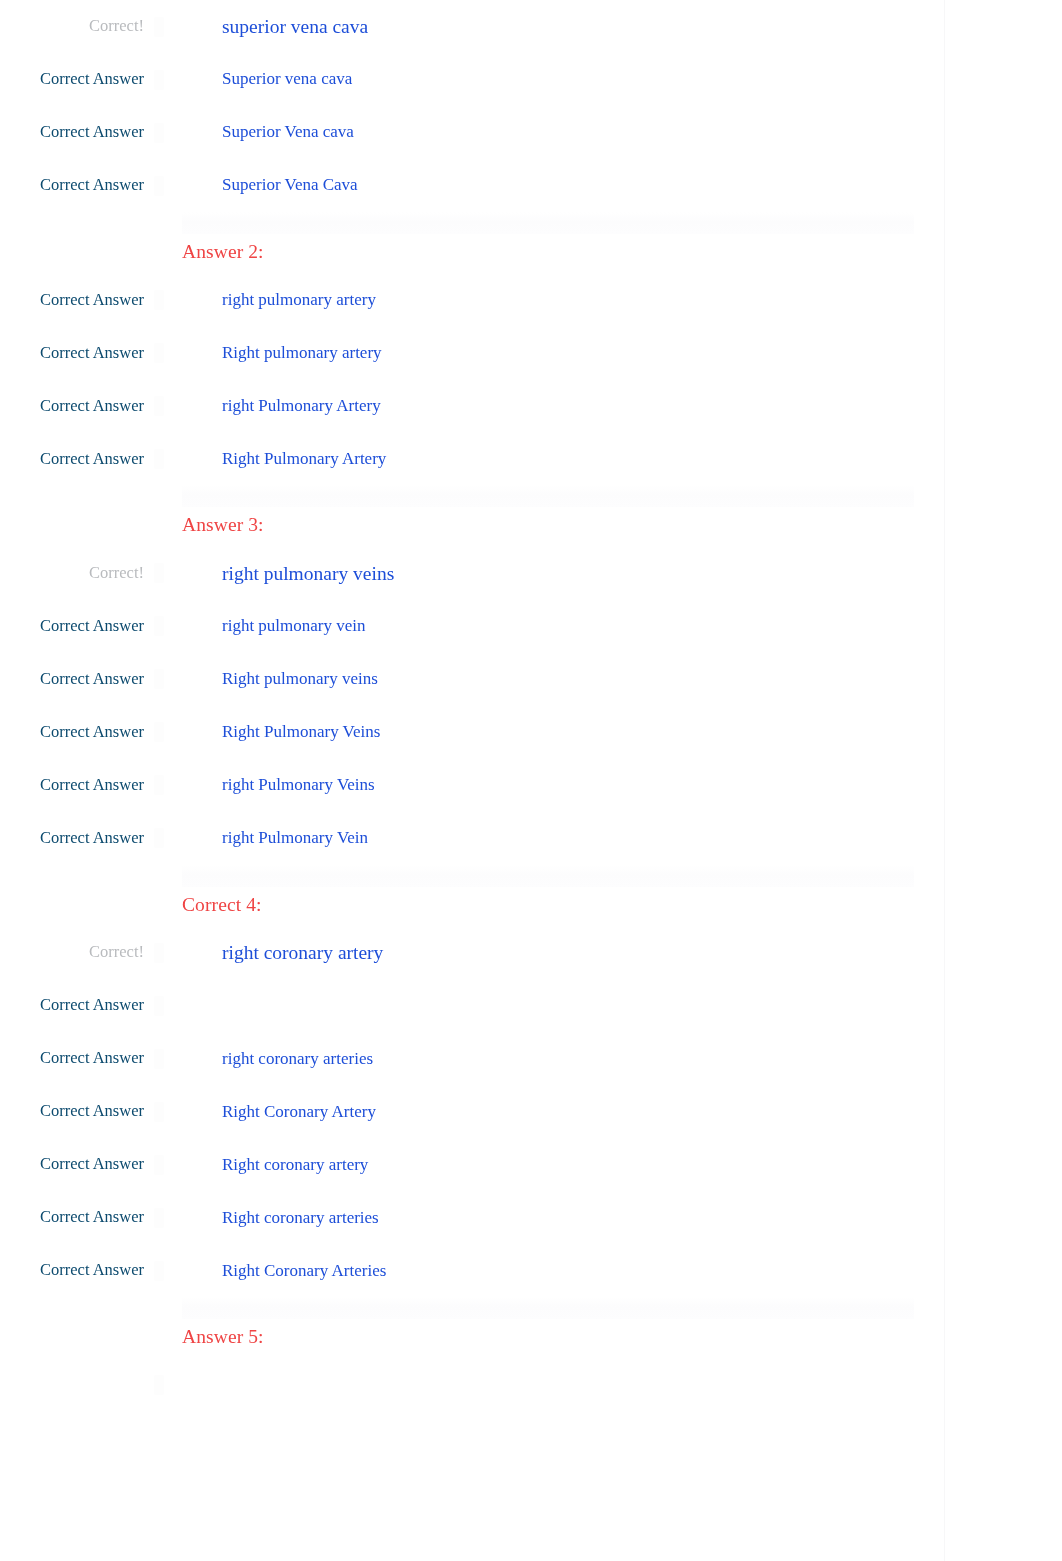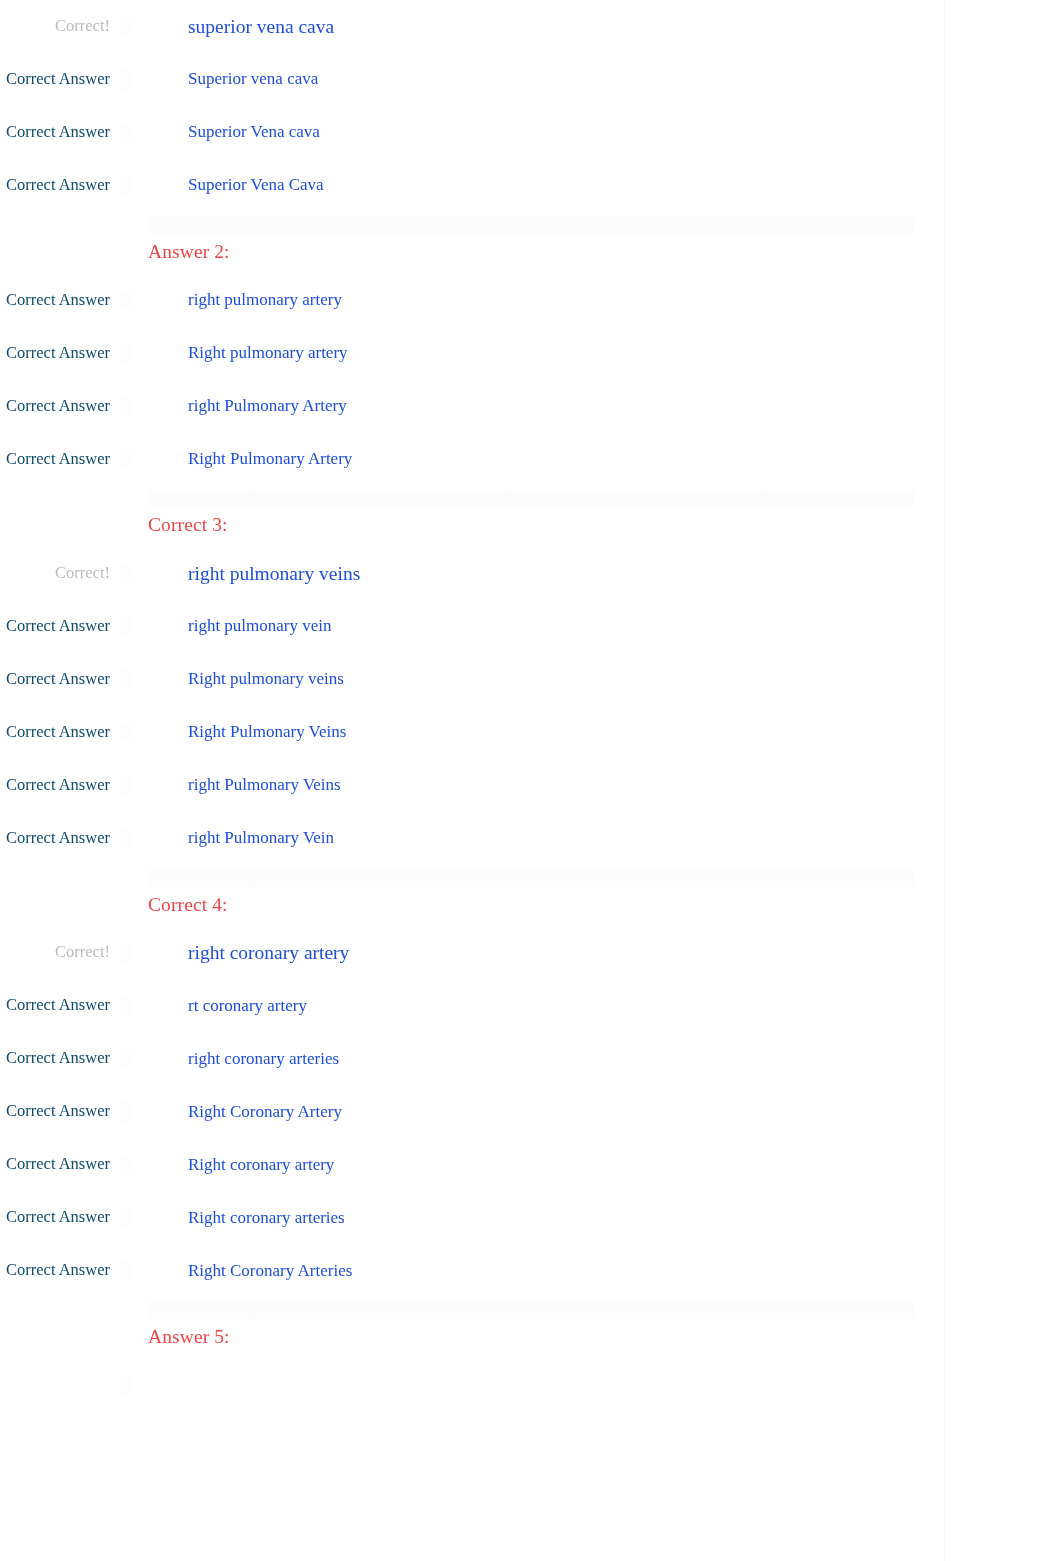--- a/index.html
+++ b/index.html
@@ -31,21 +31,21 @@
   #page-gutter {
     position: absolute;
     left: 945px;
     top: 0;
     width: 117px;
     height: 1561px;
     background: #ffffff;
   }
 
   
-  .answer-group { position: relative; }
+  .answer-group { position: relative; margin-left: 34px; }
 
   .answer-separator {
     height: 22px;
     background: linear-gradient(to bottom, #ffffff 0%, #fcfcfd 45%, #fdfdfe 100%);
     margin-left: 148px;
     margin-right: 30px;
   }
 
   .answer-heading {
     font-size: 19.5px;
@@ -172,21 +172,21 @@
         <div class="row-text">right Pulmonary Artery</div>
       </div>
       <div class="answer-row">
         <div class="row-label"><span class="row-label-inner">Correct Answer</span></div>
         <div class="row-marker"></div>
         <div class="row-text">Right Pulmonary Artery</div>
       </div>
     </div>
     <div class="answer-group">
       <div class="answer-separator"></div>
-      <div class="answer-heading">Correct 3:</div>
+      <div class="answer-heading">Answer 3:</div>
       <div class="answer-row">
         <div class="row-label label-muted"><span class="row-label-inner">Correct!</span></div>
         <div class="row-marker"></div>
         <div class="row-text text-primary">right pulmonary veins</div>
       </div>
       <div class="answer-row">
         <div class="row-label"><span class="row-label-inner">Correct Answer</span></div>
         <div class="row-marker"></div>
         <div class="row-text">right pulmonary vein</div>
       </div>
@@ -215,21 +215,20 @@
       <div class="answer-separator"></div>
       <div class="answer-heading">Correct 4:</div>
       <div class="answer-row">
         <div class="row-label label-muted"><span class="row-label-inner">Correct!</span></div>
         <div class="row-marker"></div>
         <div class="row-text text-primary">right coronary artery</div>
       </div>
       <div class="answer-row">
         <div class="row-label"><span class="row-label-inner">Correct Answer</span></div>
         <div class="row-marker"></div>
-        <div class="row-text">rt coronary artery</div>
       </div>
       <div class="answer-row">
         <div class="row-label"><span class="row-label-inner">Correct Answer</span></div>
         <div class="row-marker"></div>
         <div class="row-text">right coronary arteries</div>
       </div>
       <div class="answer-row">
         <div class="row-label"><span class="row-label-inner">Correct Answer</span></div>
         <div class="row-marker"></div>
         <div class="row-text">Right Coronary Artery</div>

